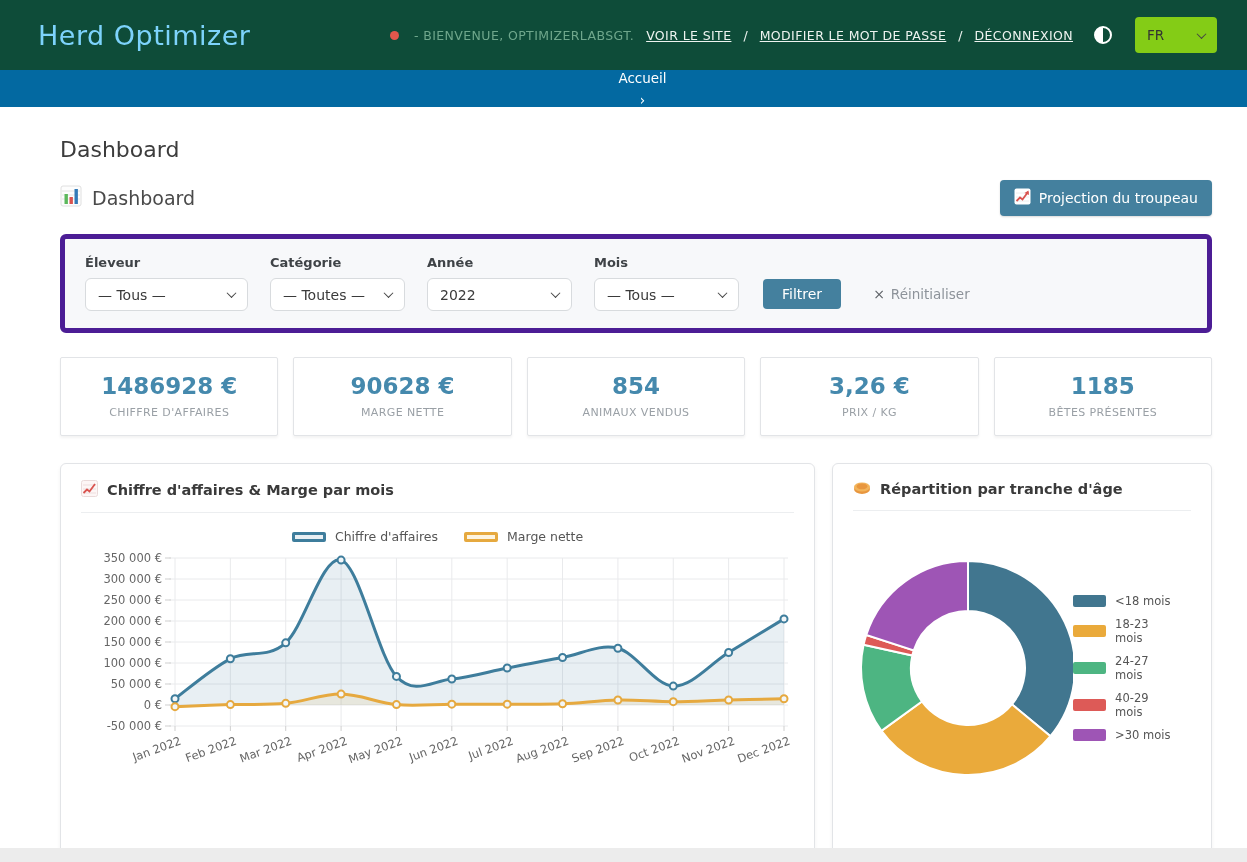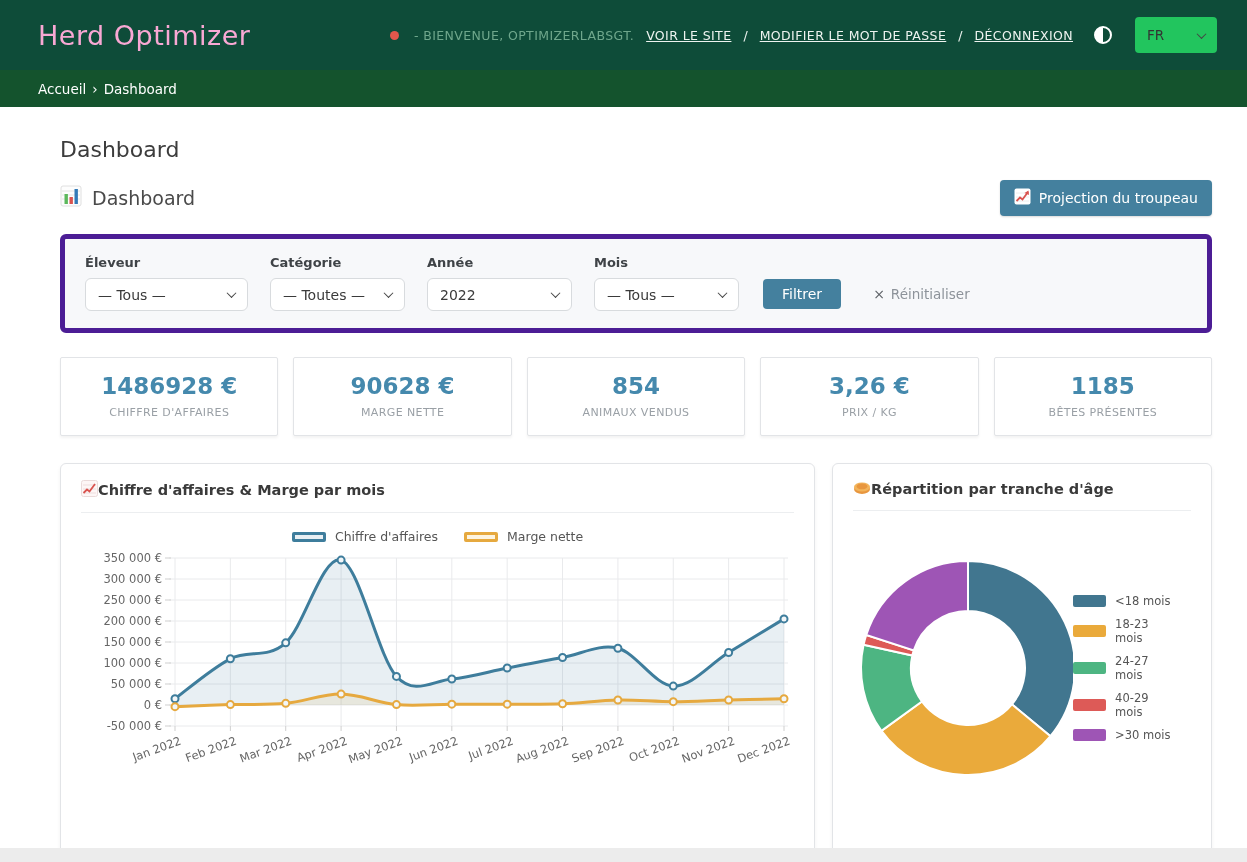--- a/index.html
+++ b/index.html
@@ -2,36 +2,36 @@
 <html><head>
 <meta charset="utf-8">
 <style>
   * { box-sizing: border-box; margin: 0; padding: 0; }
   body { font-family: "DejaVu Sans", "Liberation Sans", sans-serif; background: #fff; }
   .page { position: relative; width: 1247px; height: 862px; background: #fff; overflow: hidden; }
 
   
   .topbar { height: 70px; background: #0e4c39; display: flex; align-items: center;
             justify-content: space-between; padding: 0 30px 0 38px; }
-  .brand { color: #f9a8d4; font-size: 27px; font-weight: 400; letter-spacing: .5px; cursor: pointer; }
+  .brand { color: #7dd3fc; font-size: 27px; font-weight: 400; letter-spacing: .5px; cursor: pointer; }
   .topbar-right { display: flex; align-items: center; gap: 12px; }
   .status-dot { width: 9px; height: 9px; border-radius: 50%; background: #e2574c; margin-right: 3px; }
   .welcome { color: #6fa78c; font-size: 12.5px; letter-spacing: .4px; }
   .toplink { color: #eef4f0; font-size: 12.5px; letter-spacing: .4px; text-decoration: underline; cursor: pointer; }
   .linksep { color: #eef4f0; font-size: 12.5px; }
   .contrast { margin: 0 10px 0 8px; cursor: pointer; display: flex; align-items: center; }
-  .lang-select { background: #22c55e; border-radius: 4px; width: 82px; height: 36px; display: flex;
+  .lang-select { background: #84cc16; border-radius: 4px; width: 82px; height: 36px; display: flex;
                  align-items: center; justify-content: space-between; padding: 0 12px; color: #333;
                  font-size: 13.5px; cursor: pointer; }
   .chev { width: 7px; height: 7px; border-right: 1.6px solid #444; border-bottom: 1.6px solid #444;
           transform: rotate(45deg) translate(-1px,-1px); }
 
   
-  .breadcrumb { height: 37px; background: #14532d; color: #fff; display: flex; align-items: center;
-                gap: 6px; padding-left: 38px; font-size: 13.5px; }
+  .breadcrumb { height: 37px; background: #0369a1; color: #fff; display: flex; align-items: center;
+                gap: 6px; padding-left: 38px; font-size: 13.5px; flex-direction: column; }
   .breadcrumb a { color: #fff; text-decoration: none; cursor: pointer; }
 
   
   .main { width: 1152px; margin: 0 35px 0 60px; }
   h1.page-title { font-size: 22px; color: #3c3c3c; font-weight: 400; margin: 30px 0 18px; }
   .section-row { display: flex; justify-content: space-between; align-items: center; margin-bottom: 18px; }
   .section-title { display: flex; align-items: center; gap: 10px; font-size: 19px; color: #4a4a4a; }
   .proj-btn { background: #44809e; color: #fff; border: none; border-radius: 4px; font-size: 14px;
               font-family: inherit; padding: 8px 14px; display: flex; align-items: center; gap: 8px;
               cursor: pointer; box-shadow: 0 1px 2px rgba(0,0,0,.15); }
@@ -58,21 +58,21 @@
               text-align: center; padding: 15px 6px 16px; box-shadow: 0 2px 3px rgba(0,0,0,.05); }
   .kpi-value { color: #4589ad; font-size: 23px; font-weight: bold; margin-bottom: 7px; }
   .kpi-label { color: #9aa0a6; font-size: 11px; letter-spacing: .4px; }
 
   
   .charts-row { display: flex; gap: 17px; height: 413px; }
   .chart-card { background: #fff; border: 1px solid #e2e4e7; border-radius: 6px;
                 box-shadow: 0 2px 4px rgba(0,0,0,.05); padding: 16px 20px; }
   .chart-card.left { width: 755px; flex: none; }
   .chart-card.right { flex: 1; }
-  .card-title { display: flex; align-items: center; font-size: 14.5px; font-weight: bold;
+  .card-title { display: flex; align-items: center; gap: 9px; font-size: 14.5px; font-weight: bold;
                 color: #3a3a3a; padding-bottom: 12px; border-bottom: 1px solid #eceef0; }
   .line-legend { display: flex; justify-content: center; align-items: center; gap: 26px;
                  font-size: 12.5px; color: #555; margin: 16px 0 2px; }
   .line-legend .item { display: flex; align-items: center; gap: 9px; cursor: pointer; }
   .donut-body { display: flex; align-items: center; margin-top: 42px; }
   .donut-legend { margin-left: auto; margin-right: 16px; font-size: 11.5px; color: #555; }
   .donut-legend .item { display: flex; align-items: center; gap: 9px; margin: 9px 0; cursor: pointer; }
   .donut-legend .sw { width: 33px; height: 12px; border-radius: 2px; flex: none; }
 
   .footer-strip { position: absolute; left: 0; right: 0; bottom: 0; height: 14px; background: #ececec; }

